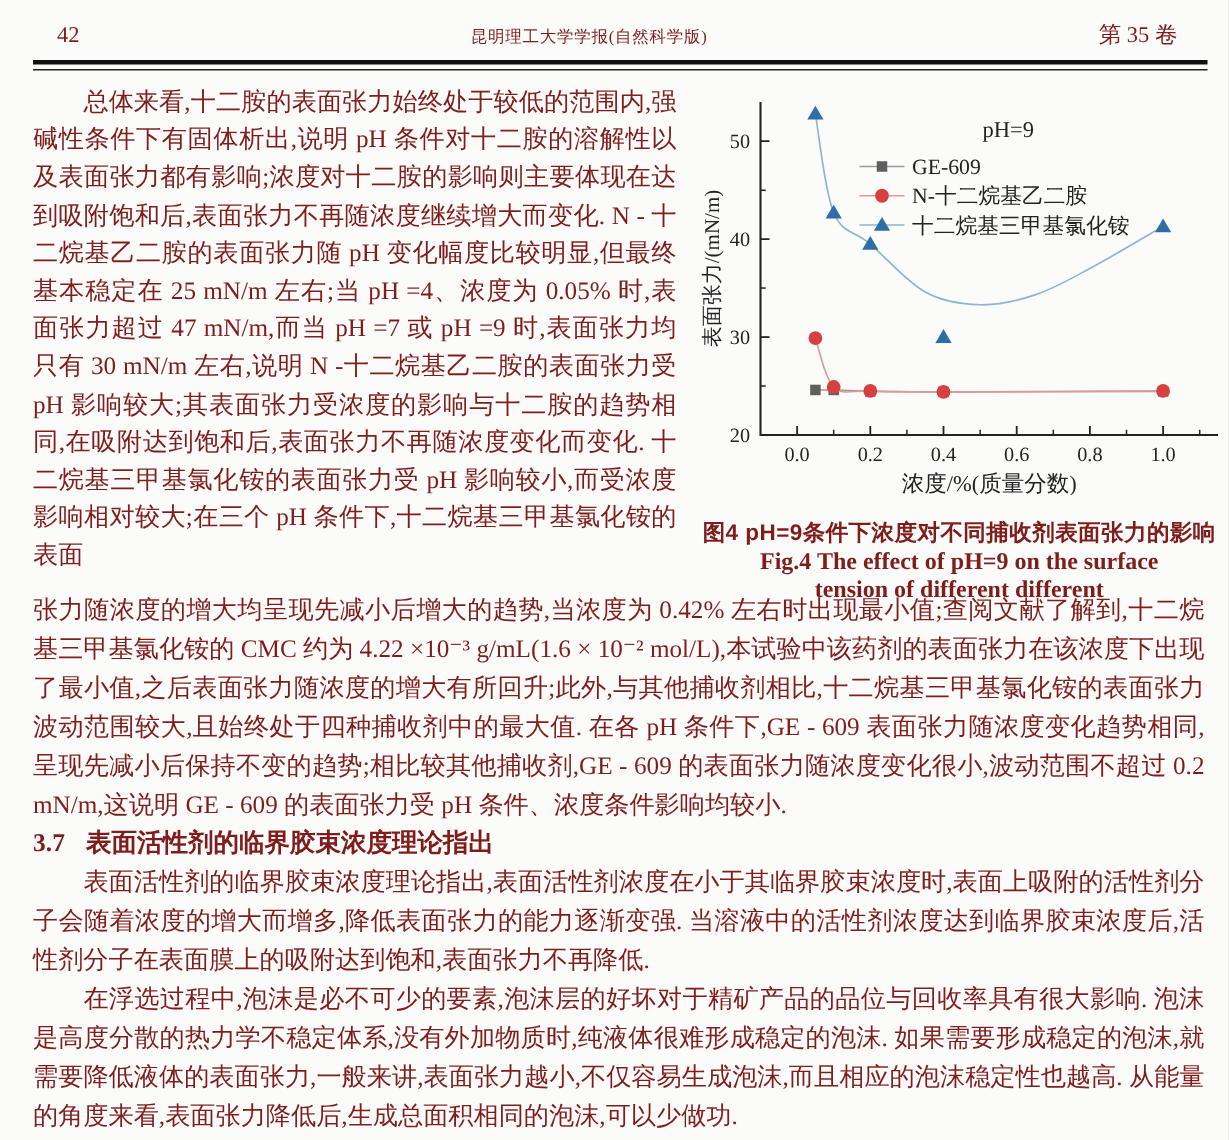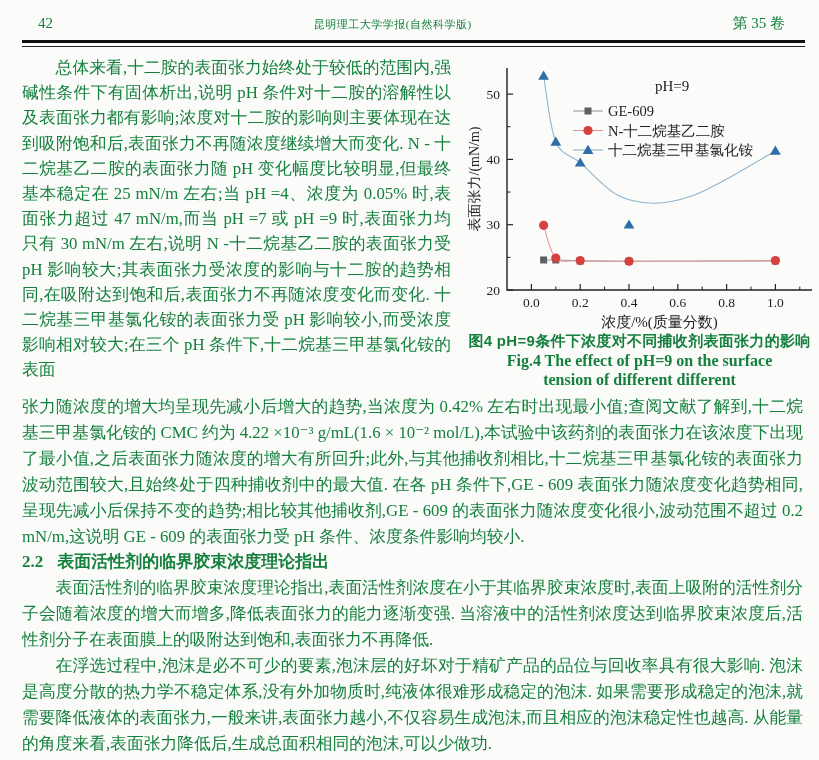--- a/index.html
+++ b/index.html
@@ -1,35 +1,35 @@
 <!DOCTYPE html>
 <html><head>
 <meta charset="utf-8">
 <style>
   html,body{margin:0;padding:0;background:#d9d9d9;}
   .page{
     position:relative;width:819px;height:760px;background:#fbfbfa;
-    font-family:"Liberation Serif","DejaVu Serif",serif;color:#15803d;
+    font-family:"Liberation Serif","DejaVu Serif",serif;color:#7f1d1d;
     overflow:hidden;
   }
   .header{
     position:absolute;top:14px;left:38px;right:34px;
     display:flex;justify-content:space-between;align-items:baseline;
     font-size:15px;
   }
   .header .journal{font-size:11px;letter-spacing:.5px;}
   .rule-thick{position:absolute;top:40px;left:22px;right:14px;height:0;border-top:3px solid #101010;}
   .rule-thin{position:absolute;top:46px;left:22px;right:14px;height:0;border-top:1px solid #222;}
   .twocol{position:absolute;top:55px;left:22px;width:797px;display:flex;gap:16px;}
   .leftcol{width:445px;font-size:16.8px;line-height:25.2px;text-align:justify;}
   .leftcol p{margin:0;text-indent:2em;}
   .rightcol{width:352px;}
   #chart-host{margin-top:5px;}
   #chart-host svg{display:block;}
-  .fig-caption{width:345px;text-align:center;font-weight:bold;margin-top:2px;}
+  .fig-caption{width:345px;text-align:center;font-weight:bold;margin-top:16px;}
   .fig-caption .cn{font-size:15px;font-family:"Liberation Sans","DejaVu Sans",sans-serif;letter-spacing:.3px;}
   .fig-caption .en{font-size:16px;line-height:19px;}
   .fullwidth{position:absolute;top:394px;left:22px;width:781px;font-size:16.8px;line-height:25.9px;text-align:justify;}
   .fullwidth p{margin:0;}
   .fullwidth p.indent{text-indent:2em;}
   .section-heading{font-weight:bold;font-size:17px;margin:0;line-height:26px;}
   .section-heading .num{margin-right:14px;}
 </style>
 </head>
 <body>
@@ -128,18 +128,18 @@
       <div class="fig-caption">
         <div class="cn">图4   pH=9条件下浓度对不同捕收剂表面张力的影响</div>
         <div class="en">Fig.4   The effect of pH=9 on the surface</div>
         <div class="en">tension of different different</div>
       </div>
     </div>
   </div>
 
   <div class="fullwidth">
     <p>张力随浓度的增大均呈现先减小后增大的趋势,当浓度为 0.42% 左右时出现最小值;查阅文献了解到,十二烷基三甲基氯化铵的 CMC 约为 4.22 ×10⁻³ g/mL(1.6 × 10⁻² mol/L),本试验中该药剂的表面张力在该浓度下出现了最小值,之后表面张力随浓度的增大有所回升;此外,与其他捕收剂相比,十二烷基三甲基氯化铵的表面张力波动范围较大,且始终处于四种捕收剂中的最大值. 在各 pH 条件下,GE - 609 表面张力随浓度变化趋势相同,呈现先减小后保持不变的趋势;相比较其他捕收剂,GE - 609 的表面张力随浓度变化很小,波动范围不超过 0.2 mN/m,这说明 GE - 609 的表面张力受 pH 条件、浓度条件影响均较小.</p>
-    <p class="section-heading"><span class="num">2.2</span><span>表面活性剂的临界胶束浓度理论指出</span></p>
+    <p class="section-heading"><span class="num">3.7</span><span>表面活性剂的临界胶束浓度理论指出</span></p>
     <p class="indent">表面活性剂的临界胶束浓度理论指出,表面活性剂浓度在小于其临界胶束浓度时,表面上吸附的活性剂分子会随着浓度的增大而增多,降低表面张力的能力逐渐变强. 当溶液中的活性剂浓度达到临界胶束浓度后,活性剂分子在表面膜上的吸附达到饱和,表面张力不再降低.</p>
     <p class="indent">在浮选过程中,泡沫是必不可少的要素,泡沫层的好坏对于精矿产品的品位与回收率具有很大影响. 泡沫是高度分散的热力学不稳定体系,没有外加物质时,纯液体很难形成稳定的泡沫. 如果需要形成稳定的泡沫,就需要降低液体的表面张力,一般来讲,表面张力越小,不仅容易生成泡沫,而且相应的泡沫稳定性也越高. 从能量的角度来看,表面张力降低后,生成总面积相同的泡沫,可以少做功.</p>
   </div>
 
 </div>
 
 </body></html>

